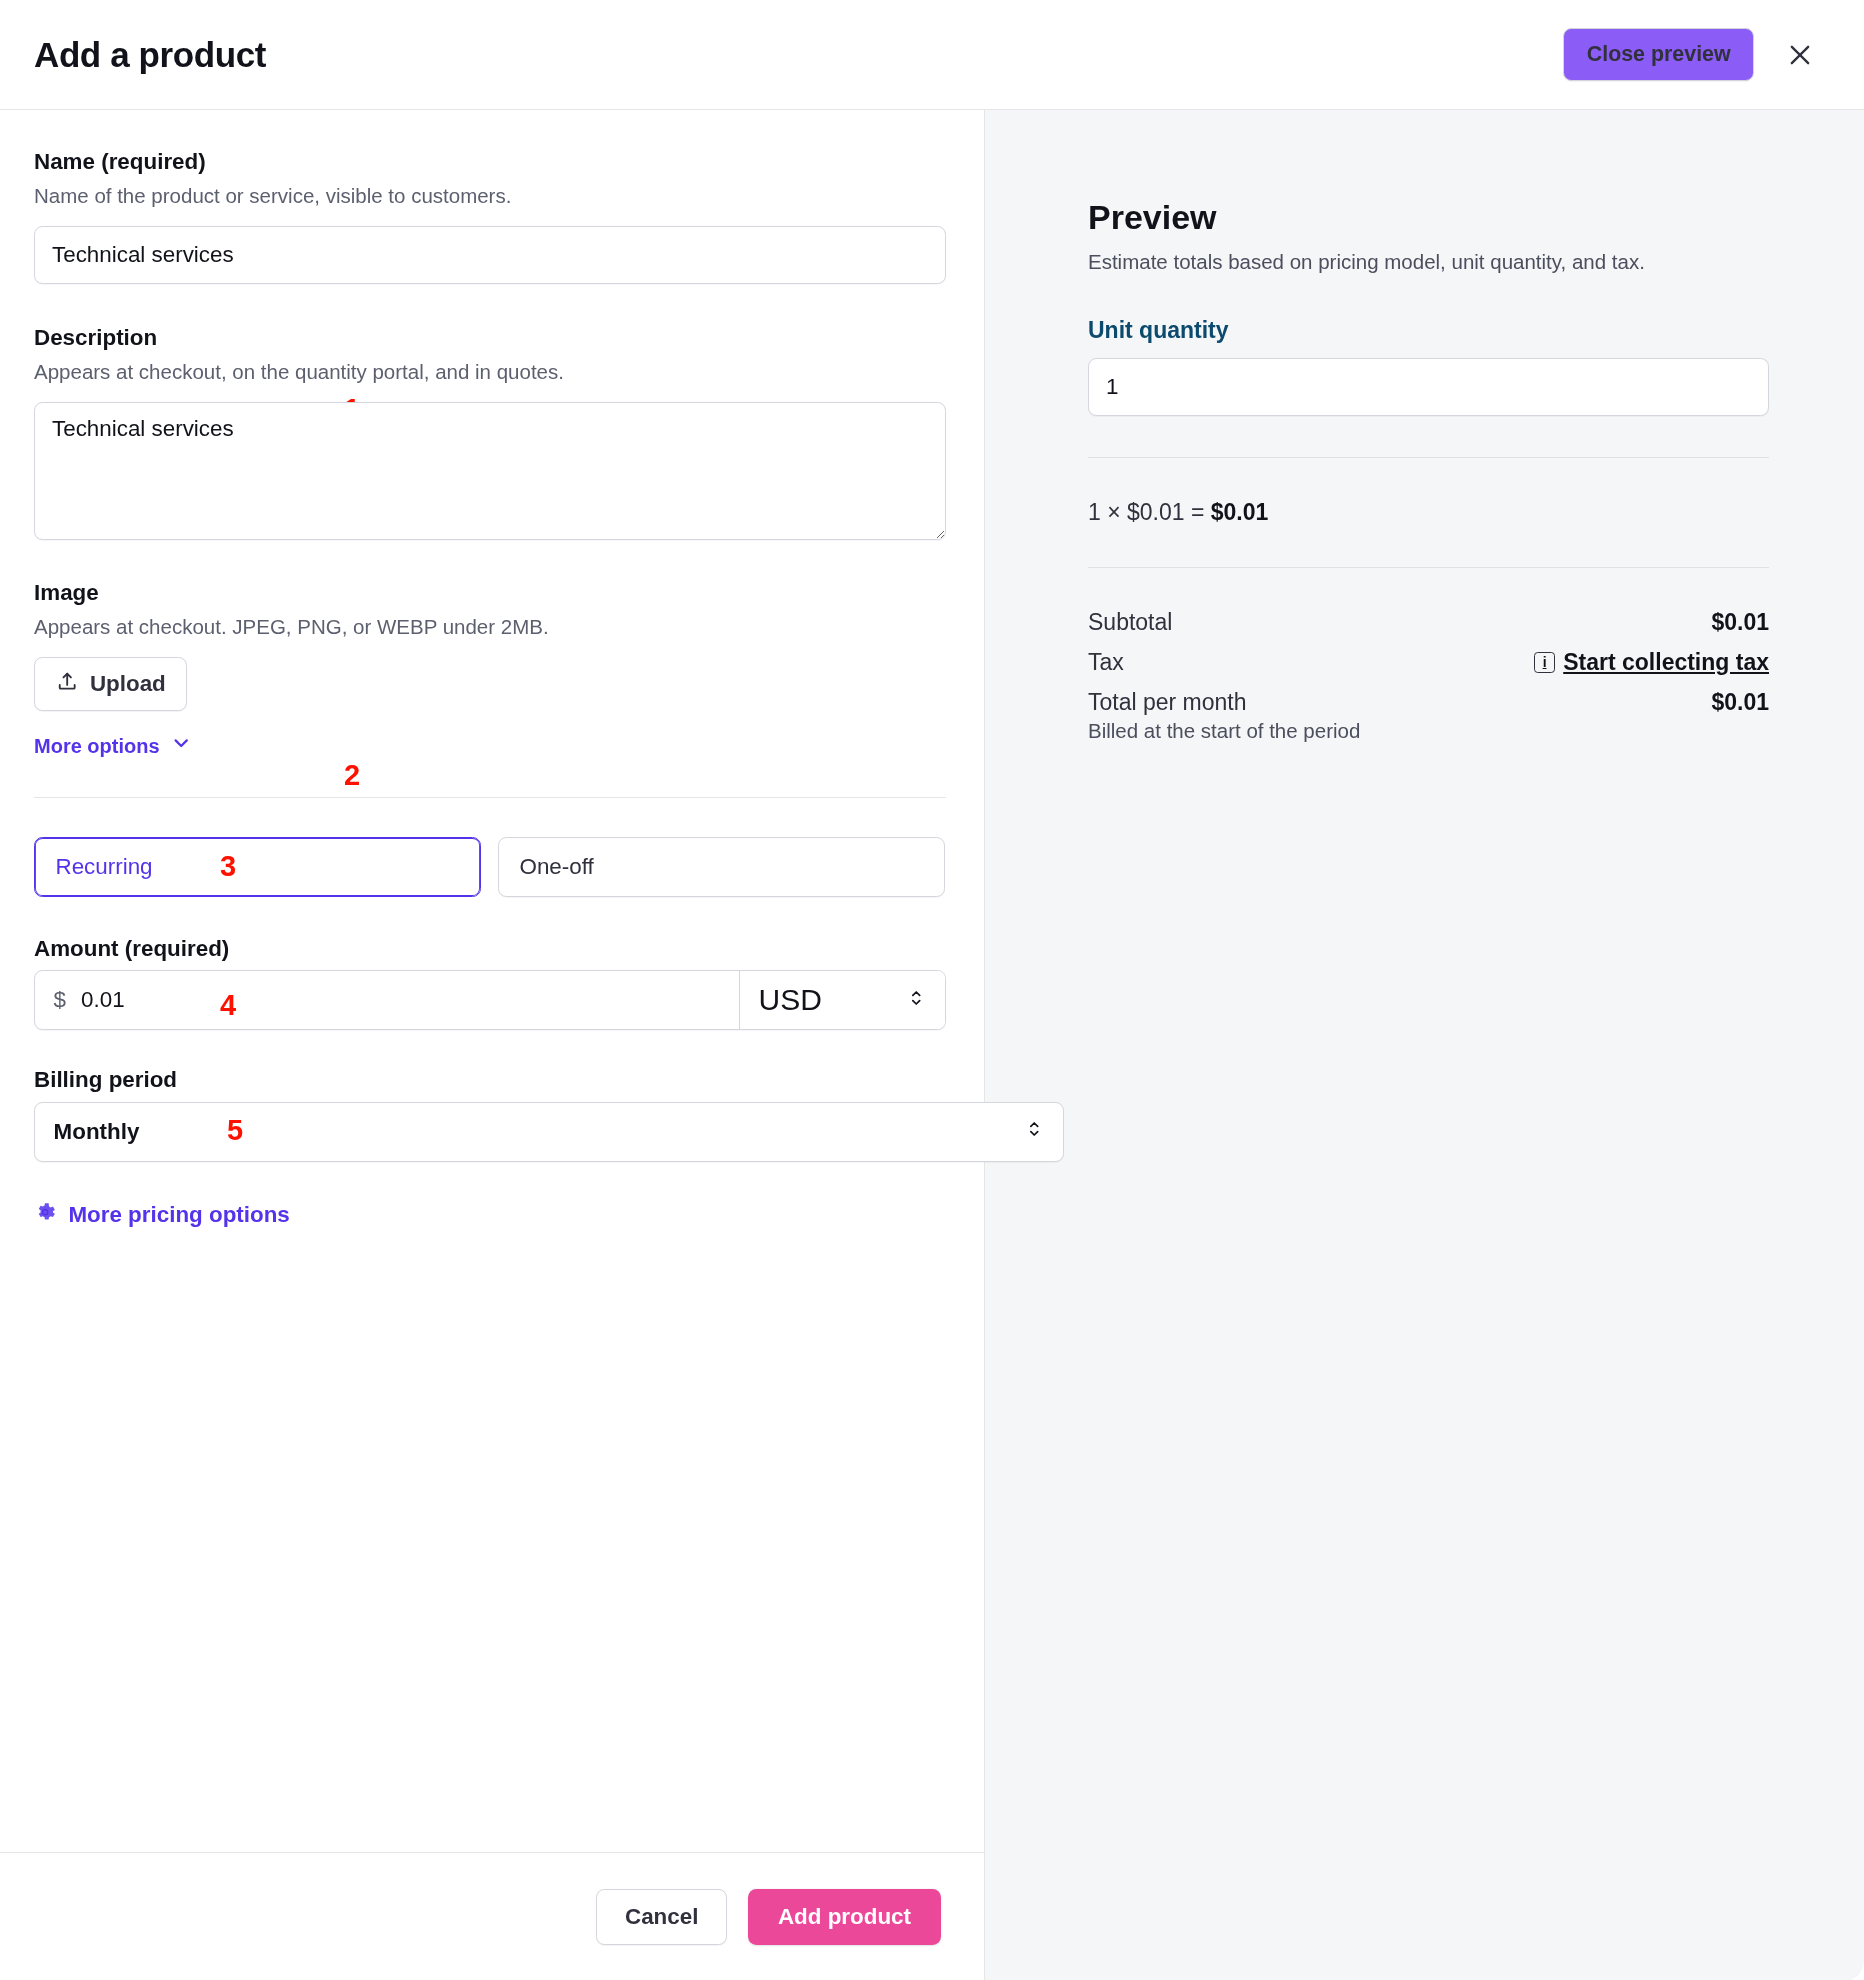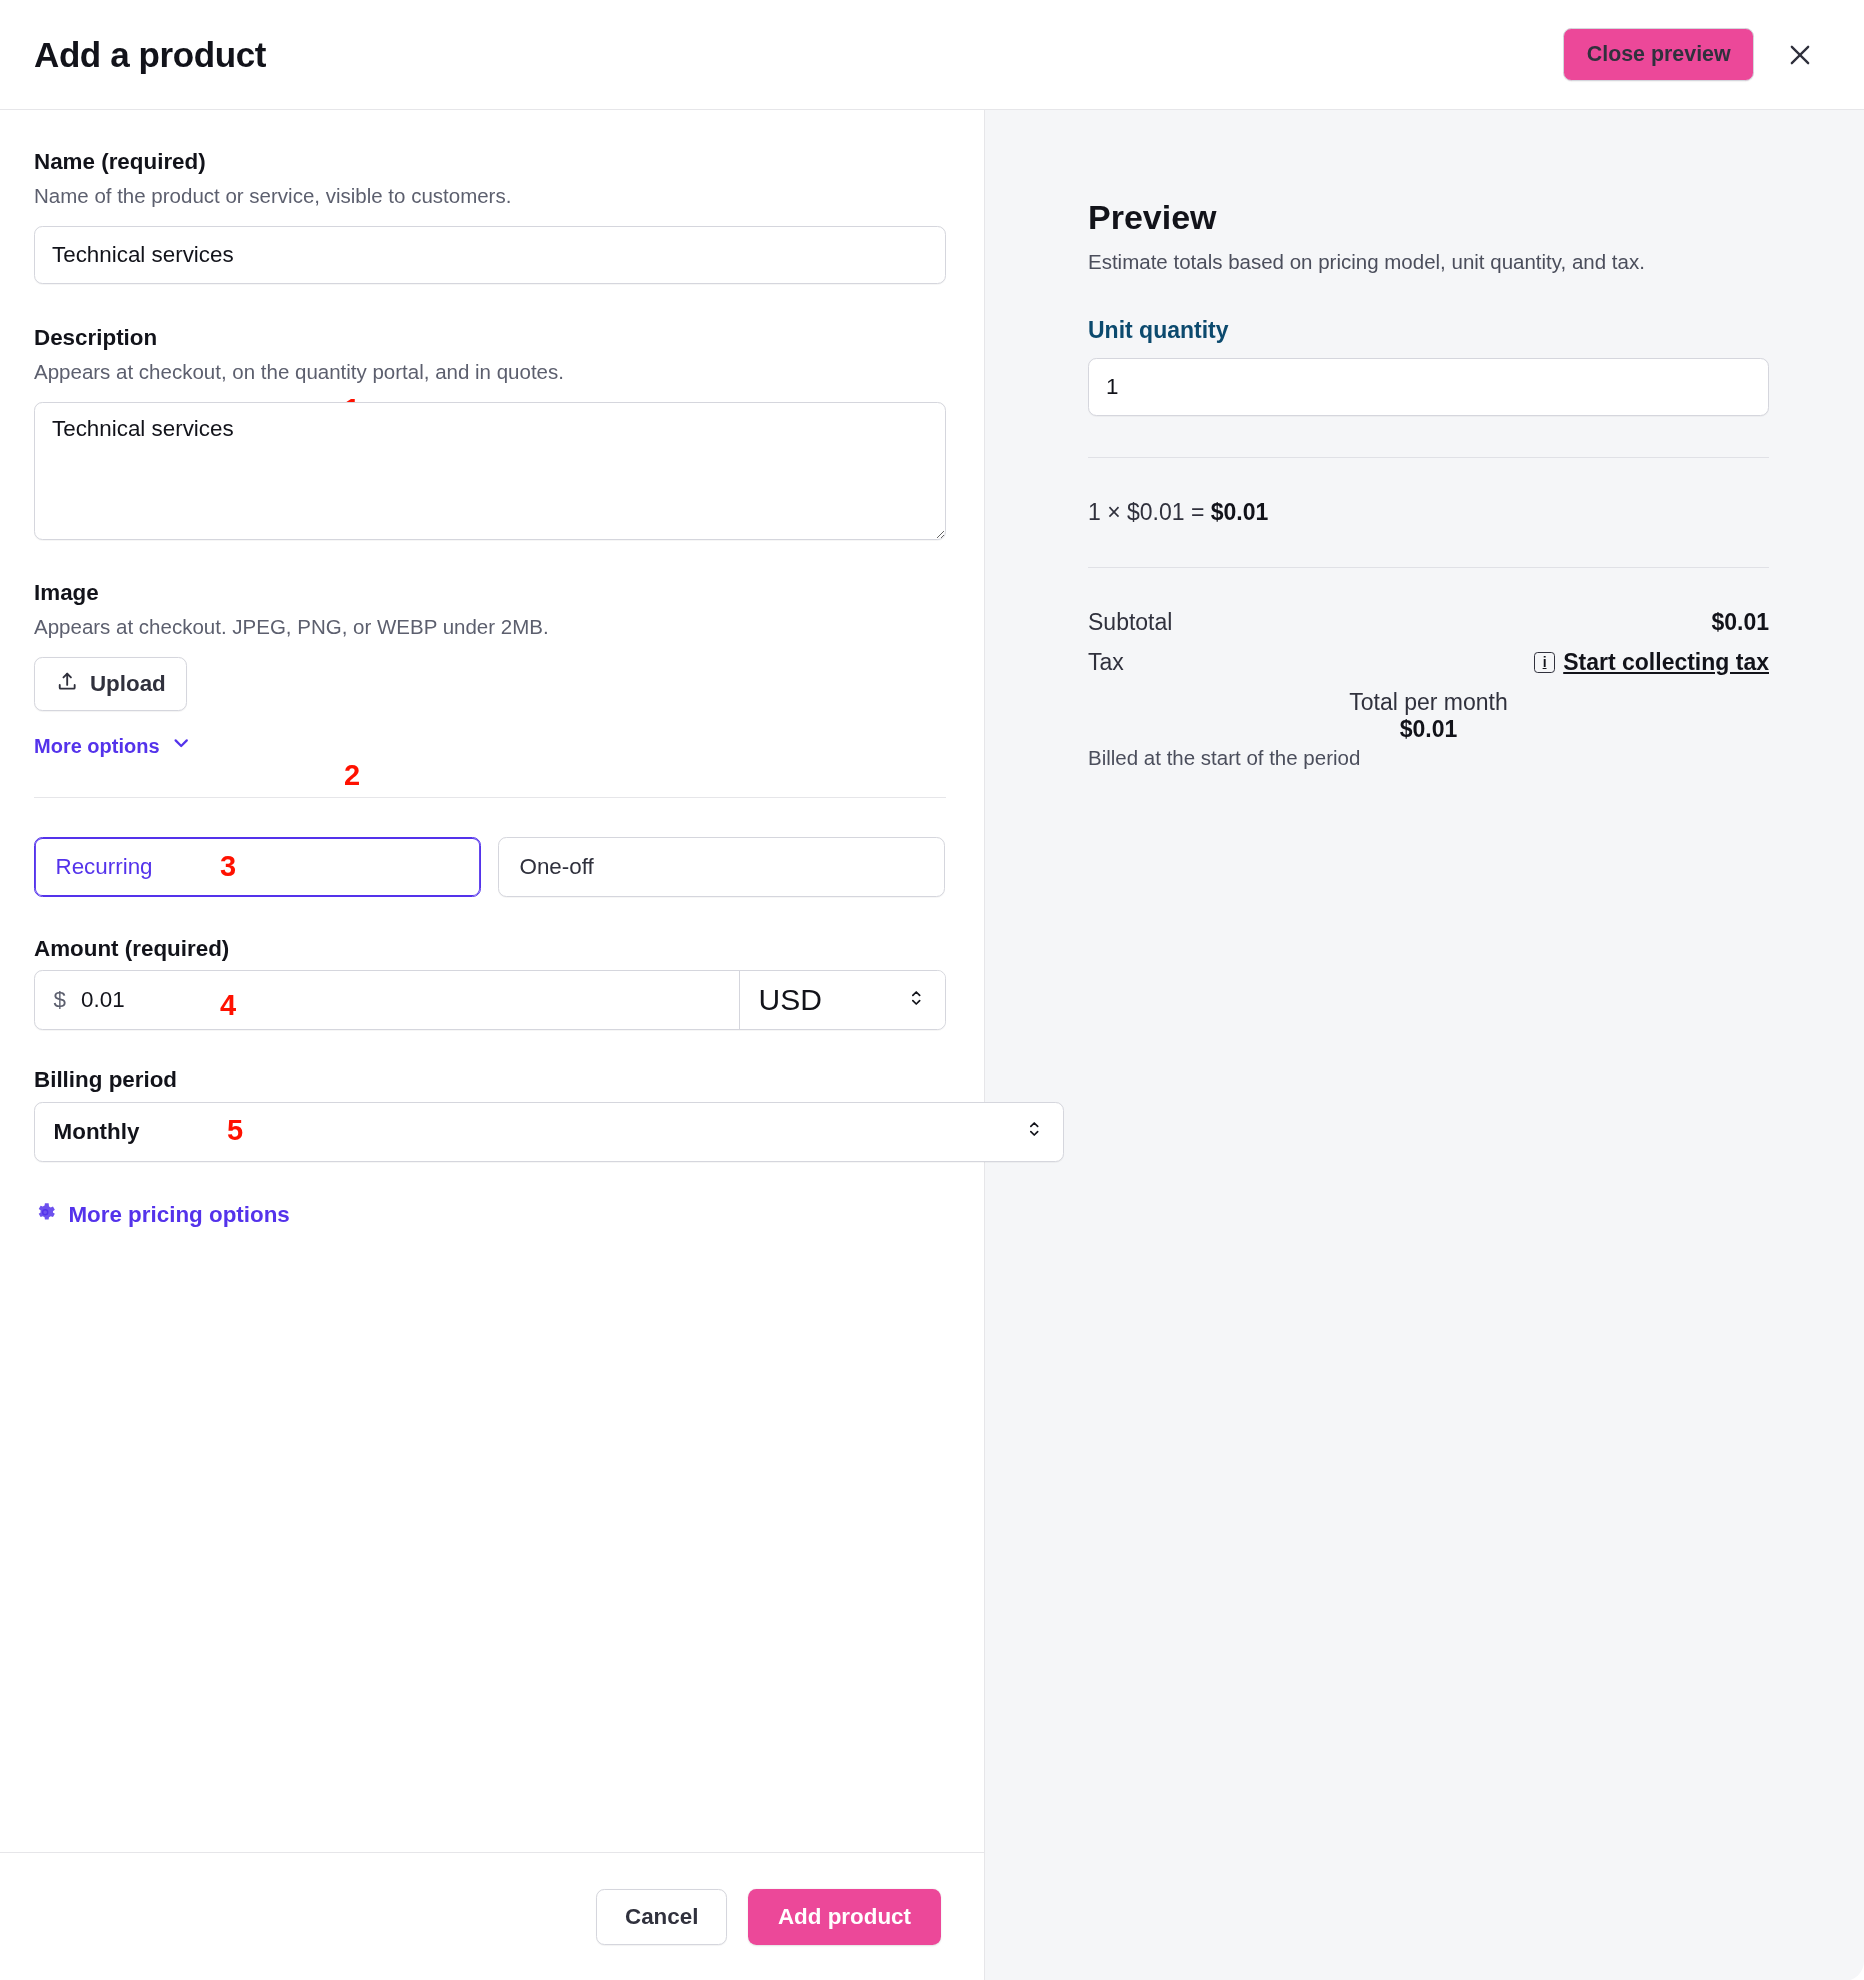--- a/index.html
+++ b/index.html
@@ -42,21 +42,21 @@
     color: #12131a;
   }
   .header-right {
     display: flex;
     align-items: center;
     gap: 24px;
   }
   .close-preview-btn {
     border: 0.9px solid #d5d6dd;
     border-radius: 8.4px;
-    background: #ec4899;
+    background: #8b5cf6;
     font-family: "Liberation Sans", sans-serif;
     font-size: 21.4px;
     font-weight: bold;
     color: #30313d;
     padding: 13px 22.4px;
     cursor: pointer;
     box-shadow: 0 0.9px 0.9px rgba(0,0,0,0.05);
   }
   .close-x {
     width: 43px;
@@ -551,21 +551,21 @@
           <span>Subtotal</span>
           <span class="val">$0.01</span>
         </div>
         <div class="total-row">
           <span>Tax</span>
           <span class="tax-link">
             <span class="info-icon-box">i</span>
             <span>Start collecting tax</span>
           </span>
         </div>
-        <div class="total-row" style="margin-bottom:0;flex-direction:column;">
+        <div class="total-row" style="margin-bottom:0;">
           <span>Total per month</span>
           <span class="val">$0.01</span>
         </div>
         <div class="billed-note">Billed at the start of the period</div>
       </div>
     </div>
 
   </div>
 </div>
 

